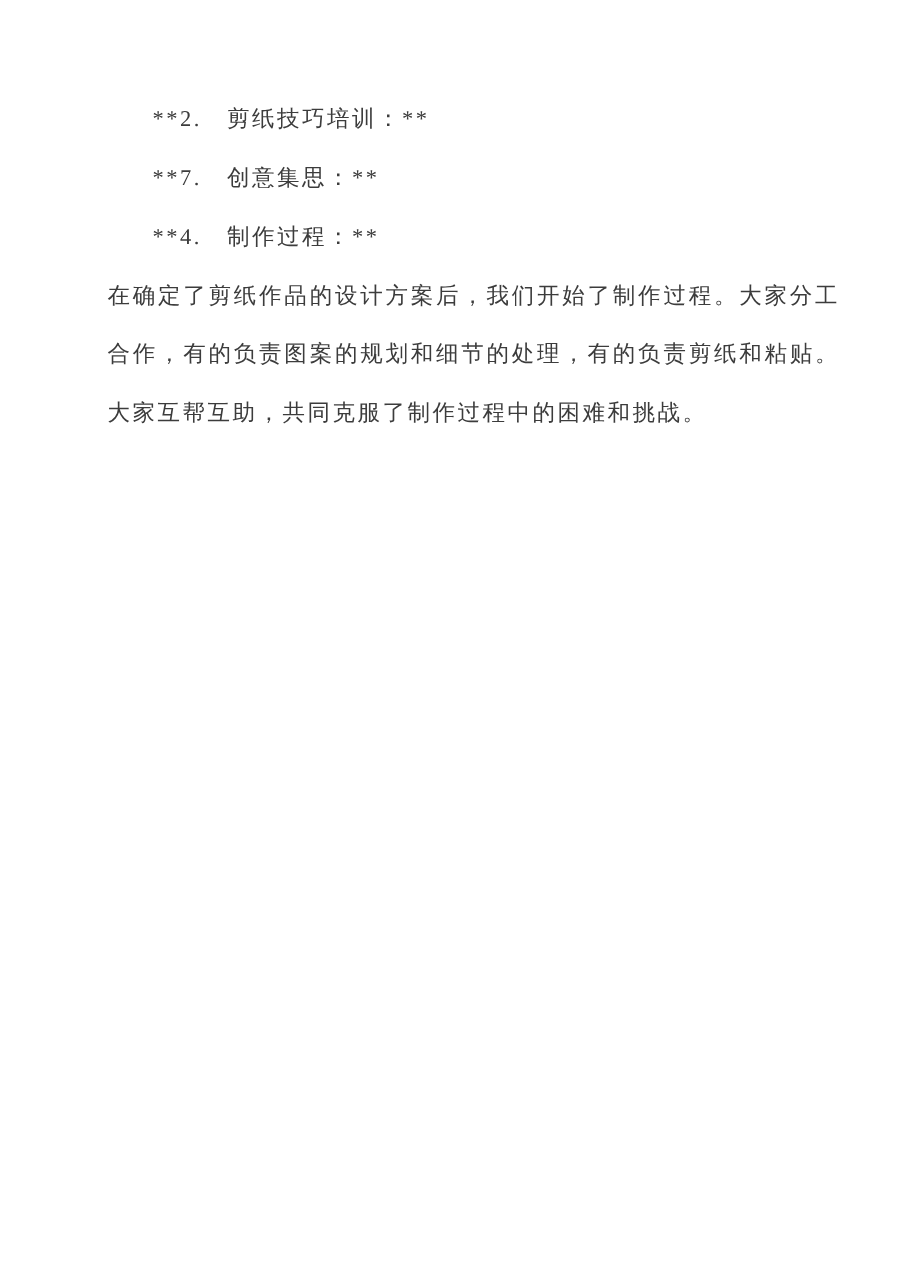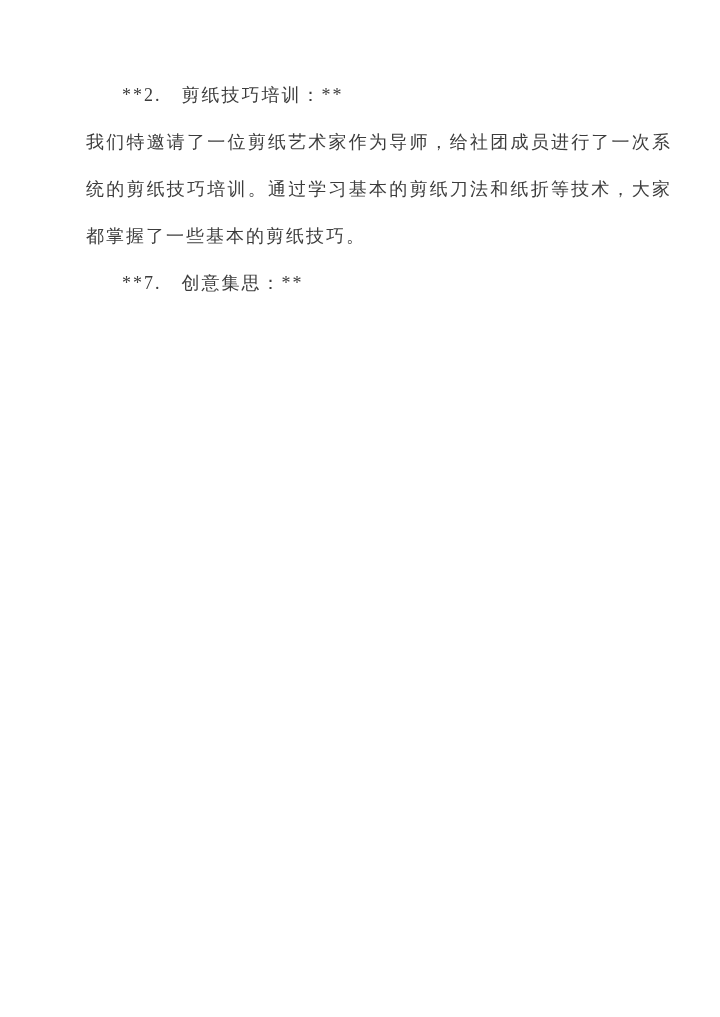--- a/index.html
+++ b/index.html
@@ -38,24 +38,25 @@
     letter-spacing: 2px;
   }
 </style>
 </head>
 <body>
 
 <div class="page">
 
   <section class="doc-section">
     <p class="section-heading">**2.　剪纸技巧培训：**</p>
-    <p class="section-body">我们特邀请了一位剪纸艺术家作为导师，给社团成员进行了一次系统的剪纸技巧培训。通过学习基本的剪纸刀法和纸折等技术，大家都掌握了一些基本的剪纸技巧。</p>
   </section>
 
   <section class="doc-section">
     <p class="section-heading">**7.　创意集思：**</p>
   </section>
 
   <section class="doc-section">
+    <p class="section-heading">**4.　制作过程：**</p>
+    <p class="section-body">在确定了剪纸作品的设计方案后，我们开始了制作过程。大家分工合作，有的负责图案的规划和细节的处理，有的负责剪纸和粘贴。大家互帮互助，共同克服了制作过程中的困难和挑战。</p>
   </section>
 
 
 </div>
 
 </body></html>

